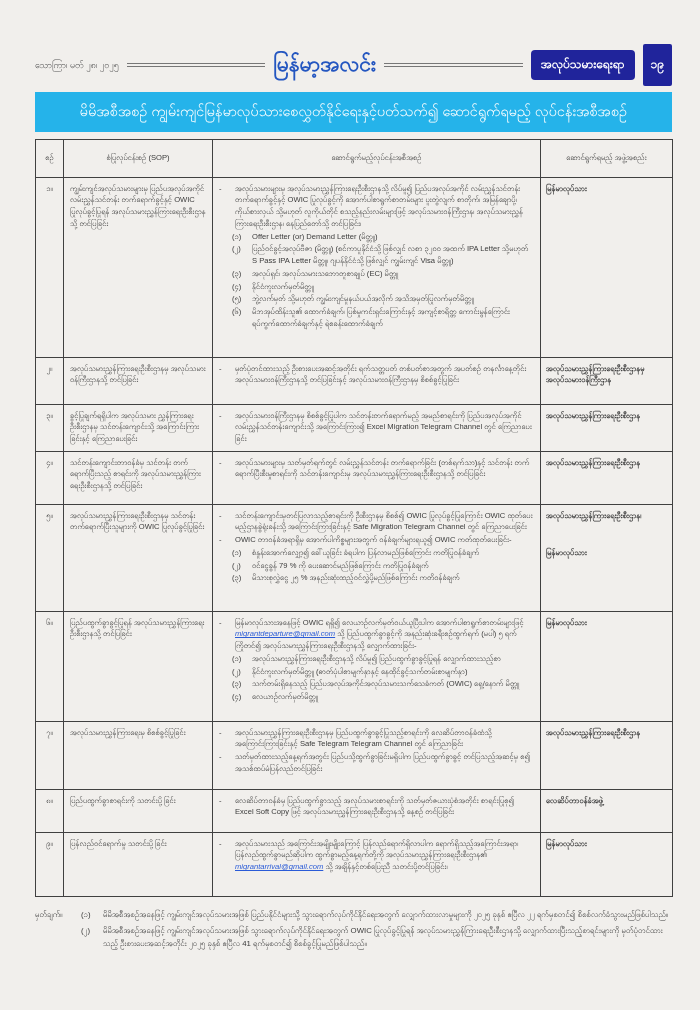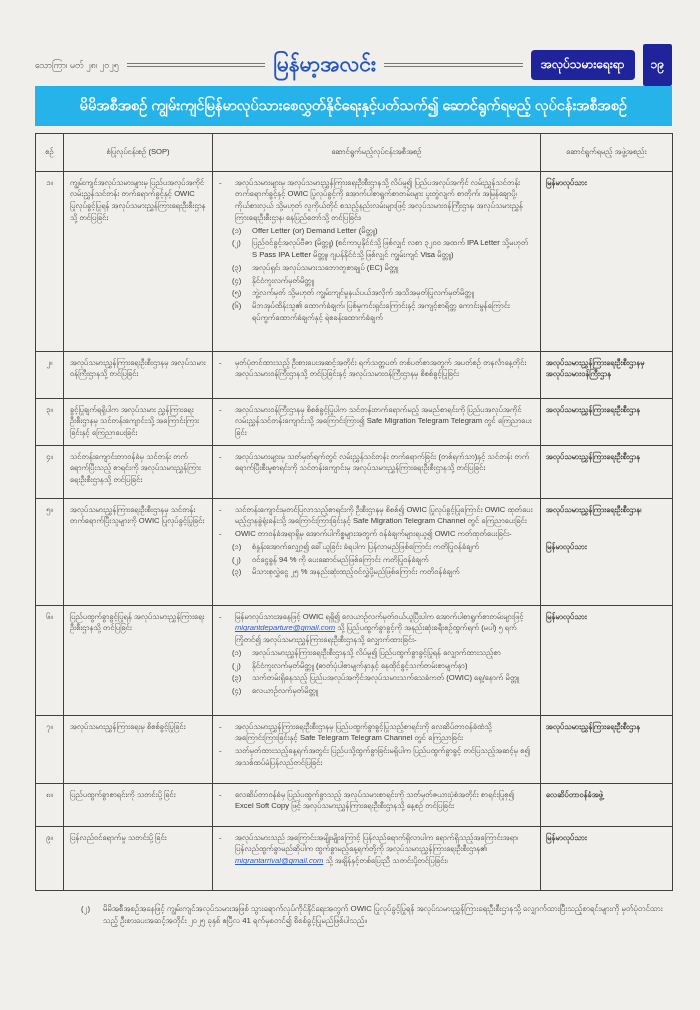--- a/index.html
+++ b/index.html
@@ -21,22 +21,22 @@
     background: #20249b; color: #fff; font-size: 12px; font-weight: bold;
     padding: 6px 10px; border-radius: 4px; white-space: nowrap; flex: 0 0 auto;
   }
   .page-box {
     background: #20249b; color: #fff; font-size: 12px; font-weight: bold;
     padding: 12px 8px; border-radius: 2px; flex: 0 0 auto;
   }
 
   
   .headline {
-    margin-top: 4px; background: #25b3ea; color: #fff;
-    font-size: 14.5px; font-weight: bold; text-align: center;
+    margin-top: 10px; background: #25b3ea; color: #fff;
+    font-size: 14.5px; font-weight: normal; text-align: center;
     padding: 10px 6px; line-height: 1.35;
   }
 
   
   table.sop {
     margin-top: 7px; border-collapse: collapse; table-layout: fixed;
     width: 637px; background: transparent;
   }
   table.sop th, table.sop td {
     border: 1px solid #404040; vertical-align: top; overflow: hidden;
@@ -162,21 +162,21 @@
             <div>အလုပ်သမားညွှန်ကြားရေးဦးစီးဌာနမှ အလုပ်သမားဝန်ကြီးဌာန</div>
           </td>
       </tr>
 
       <tr class="r3">
         <td class="no">၃။</td>
         <td class="sop-cell">ခွင့်ပြုချက်ရရှိပါက အလုပ်သမား ညွှန်ကြားရေးဦးစီးဌာနမှ သင်တန်းကျောင်းသို့ အကြောင်းကြားခြင်းနှင့် ကြေညာပေးခြင်း</td>
         <td class="det-cell">
           <div class="item">
               <span class="marker">-</span>
-              <span class="txt">အလုပ်သမားဝန်ကြီးဌာနမှ စိစစ်ခွင့်ပြုပါက သင်တန်းတက်ရောက်မည့် အမည်စာရင်းကို ပြည်ပအလုပ်အကိုင် လမ်းညွှန်သင်တန်းကျောင်းသို့ အကြောင်းကြား၍ Safe Migration Telegram Telegram တွင် ကြေညာပေးခြင်း</span>
+              <span class="txt">အလုပ်သမားဝန်ကြီးဌာနမှ စိစစ်ခွင့်ပြုပါက သင်တန်းတက်ရောက်မည့် အမည်စာရင်းကို ပြည်ပအလုပ်အကိုင် လမ်းညွှန်သင်တန်းကျောင်းသို့ အကြောင်းကြား၍ Excel Migration Telegram Channel တွင် ကြေညာပေးခြင်း</span>
             </div>
         </td>
         <td class="org-cell">
             <div>အလုပ်သမားညွှန်ကြားရေးဦးစီးဌာန</div>
           </td>
       </tr>
 
       <tr class="r4">
         <td class="no">၄။</td>
         <td class="sop-cell">သင်တန်းကျောင်းတာဝန်ခံမှ သင်တန်း တက်ရောက်ပြီးသည့် စာရင်းကို အလုပ်သမားညွှန်ကြားရေးဦးစီးဌာနသို့ တင်ပြခြင်း</td>
@@ -202,21 +202,21 @@
           <div class="item">
               <span class="marker">-</span>
               <span class="txt">OWIC တာဝန်ခံအရာရှိမှ အောက်ပါကိစ္စများအတွက် ဝန်ခံချက်များရယူ၍ OWIC ကတ်ထုတ်ပေးခြင်း-</span>
             </div>
           <div class="item sub">
               <span class="marker">(၁)</span>
               <span class="txt">စံနှုန်းအောက်လျှော့၍ ခေါ်ယူခြင်း ခံရပါက ပြန်လာမည်ဖြစ်ကြောင်း ကတိပြုဝန်ခံချက်</span>
             </div>
           <div class="item sub">
               <span class="marker">(၂)</span>
-              <span class="txt">ဝင်ငွေခွန် 94 % ကို ပေးဆောင်မည်ဖြစ်ကြောင်း ကတိပြုဝန်ခံချက်</span>
+              <span class="txt">ဝင်ငွေခွန် 79 % ကို ပေးဆောင်မည်ဖြစ်ကြောင်း ကတိပြုဝန်ခံချက်</span>
             </div>
           <div class="item sub">
               <span class="marker">(၃)</span>
               <span class="txt">မိသားစုလွှဲငွေ ၂၅ % အနည်းဆုံးထည့်ဝင်လွှဲပို့မည်ဖြစ်ကြောင်း ကတိဝန်ခံချက်</span>
             </div>
         </td>
         <td class="org-cell">
           <div>အလုပ်သမားညွှန်ကြားရေးဦးစီးဌာန၊</div>
           <div class="org-line2">မြန်မာလုပ်သား</div>
         </td>
@@ -295,20 +295,25 @@
         </td>
         <td class="org-cell">
             <div>မြန်မာလုပ်သား</div>
           </td>
       </tr>
 
     </tbody>
   </table>
 
   <div class="footnotes">
+    <div class="fn-row">
+      <span class="fn-label">မှတ်ချက်။</span>
+      <span class="fn-num">(၁)</span>
+      <span class="fn-text">မိမိအစီအစဉ်အနေဖြင့် ကျွမ်းကျင်အလုပ်သမားအဖြစ် ပြည်ပနိုင်ငံများသို့ သွားရောက်လုပ်ကိုင်နိုင်ရေးအတွက် လျှောက်ထားလာမှုများကို ၂၀၂၅ ခုနှစ် ဧပြီလ ၂၂ ရက်မှစတင်၍ စိစစ်လက်ခံသွားမည်ဖြစ်ပါသည်။</span>
+    </div>
     <div class="fn-row">
       <span class="fn-label empty">မှတ်ချက်။</span>
       <span class="fn-num">(၂)</span>
       <span class="fn-text">မိမိအစီအစဉ်အနေဖြင့် ကျွမ်းကျင်အလုပ်သမားအဖြစ် သွားရောက်လုပ်ကိုင်နိုင်ရေးအတွက် OWIC ပြုလုပ်ခွင့်ပြုရန် အလုပ်သမားညွှန်ကြားရေးဦးစီးဌာနသို့ လျှောက်ထားပြီးသည့်စာရင်းများကို မှတ်ပုံတင်ထားသည့် ဦးစားပေးအဆင့်အတိုင်း ၂၀၂၅ ခုနှစ် ဧပြီလ 41 ရက်မှစတင်၍ စိစစ်ခွင့်ပြုမည်ဖြစ်ပါသည်။</span>
     </div>
   </div>
 
 </div>
 
 </body></html>

